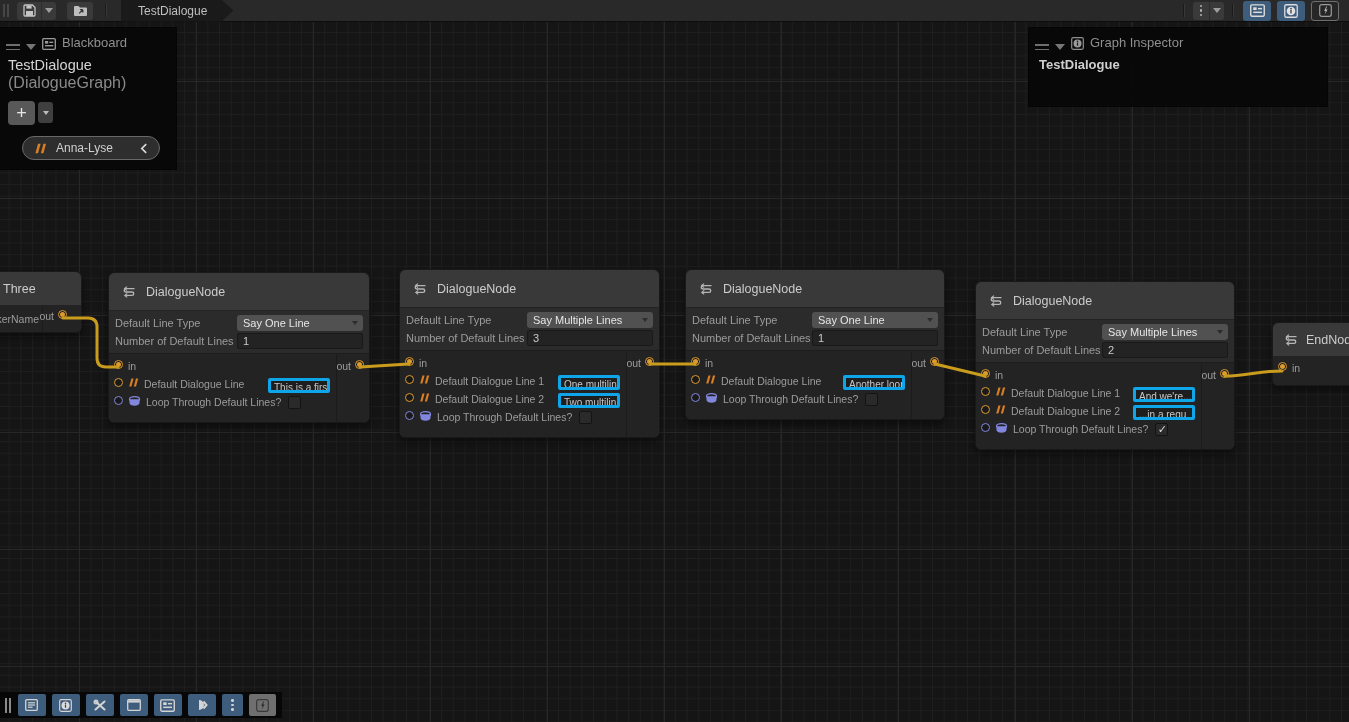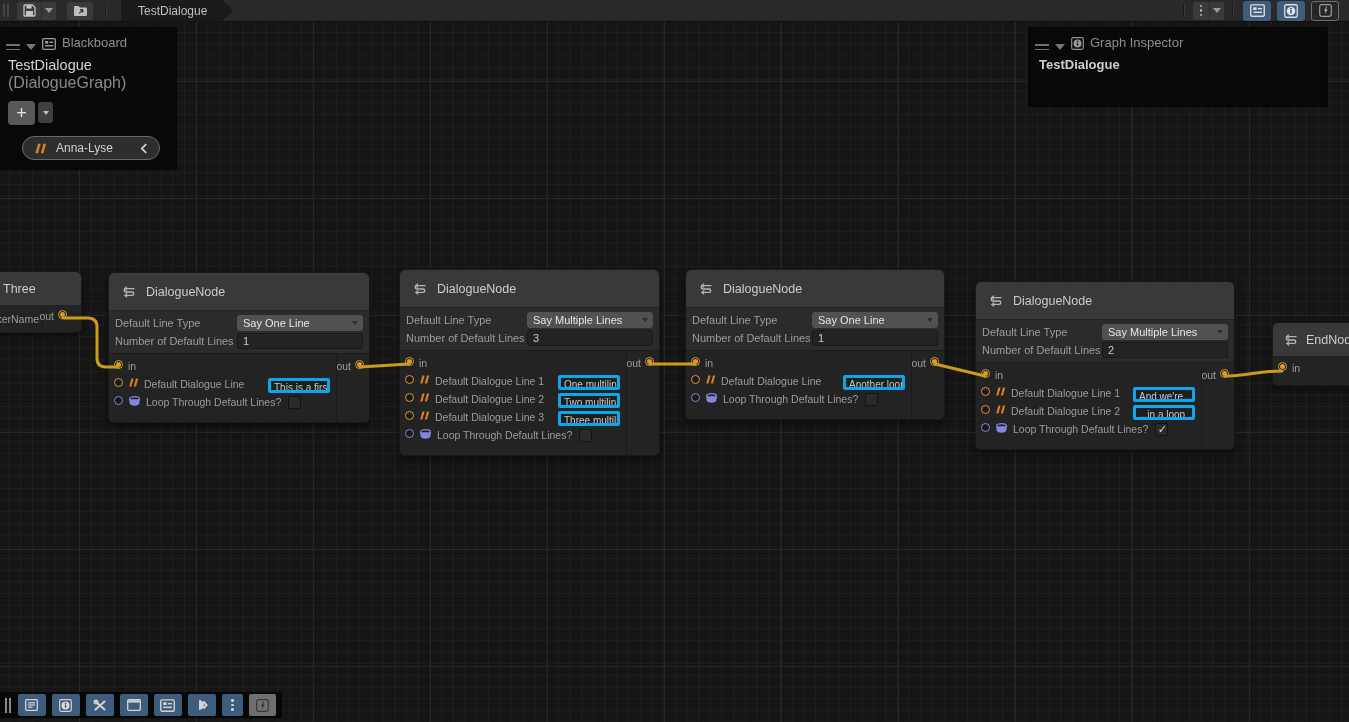--- a/index.html
+++ b/index.html
@@ -225,31 +225,20 @@
           <span class="icon">
               <svg width="11" height="9" viewBox="0 0 11 9">
                 <path d="M1.2 8.5 L3.4 0.5 H5.6 L3.4 8.5 Z" fill="#d97e22"></path>
                 <path d="M5.8 8.5 L8 0.5 H10.2 L8 8.5 Z" fill="#d97e22"></path>
               </svg>
             </span>
           <span class="port-label">Default Dialogue Line 2</span>
           <span class="mini-field">Two multilin</span>
         </div>
         <div class="port-row">
-          <span class="port"></span>
-          <span class="icon">
-              <svg width="11" height="9" viewBox="0 0 11 9">
-                <path d="M1.2 8.5 L3.4 0.5 H5.6 L3.4 8.5 Z" fill="#d97e22"></path>
-                <path d="M5.8 8.5 L8 0.5 H10.2 L8 8.5 Z" fill="#d97e22"></path>
-              </svg>
-            </span>
-          <span class="port-label">Default Dialogue Line 3</span>
-          <span class="mini-field">Three multilin</span>
-        </div>
-        <div class="port-row">
           <span class="port blue"></span>
           <span class="icon">
               <svg width="13" height="11" viewBox="0 0 13 11">
                 <ellipse cx="6.5" cy="3.2" rx="5" ry="2.5" fill="none" stroke="#8287de" stroke-width="1.3"></ellipse>
                 <path d="M1.5 3.2 V7 C1.5 8.6 3.7 9.8 6.5 9.8 C9.3 9.8 11.5 8.6 11.5 7 V3.2" fill="#8287de"></path>
               </svg>
             </span>
           <span class="port-label">Loop Through Default Lines?</span>
           <span class="checkbox"></span>
         </div>
@@ -368,21 +357,21 @@
         </div>
         <div class="port-row">
           <span class="port"></span>
           <span class="icon">
               <svg width="11" height="9" viewBox="0 0 11 9">
                 <path d="M1.2 8.5 L3.4 0.5 H5.6 L3.4 8.5 Z" fill="#d97e22"></path>
                 <path d="M5.8 8.5 L8 0.5 H10.2 L8 8.5 Z" fill="#d97e22"></path>
               </svg>
             </span>
           <span class="port-label">Default Dialogue Line 2</span>
-          <span class="mini-field">...in a loop</span>
+          <span class="mini-field">...in a regu</span>
         </div>
         <div class="port-row">
           <span class="port blue"></span>
           <span class="icon">
               <svg width="13" height="11" viewBox="0 0 13 11">
                 <ellipse cx="6.5" cy="3.2" rx="5" ry="2.5" fill="none" stroke="#8287de" stroke-width="1.3"></ellipse>
                 <path d="M1.5 3.2 V7 C1.5 8.6 3.7 9.8 6.5 9.8 C9.3 9.8 11.5 8.6 11.5 7 V3.2" fill="#8287de"></path>
               </svg>
             </span>
           <span class="port-label">Loop Through Default Lines?</span>

